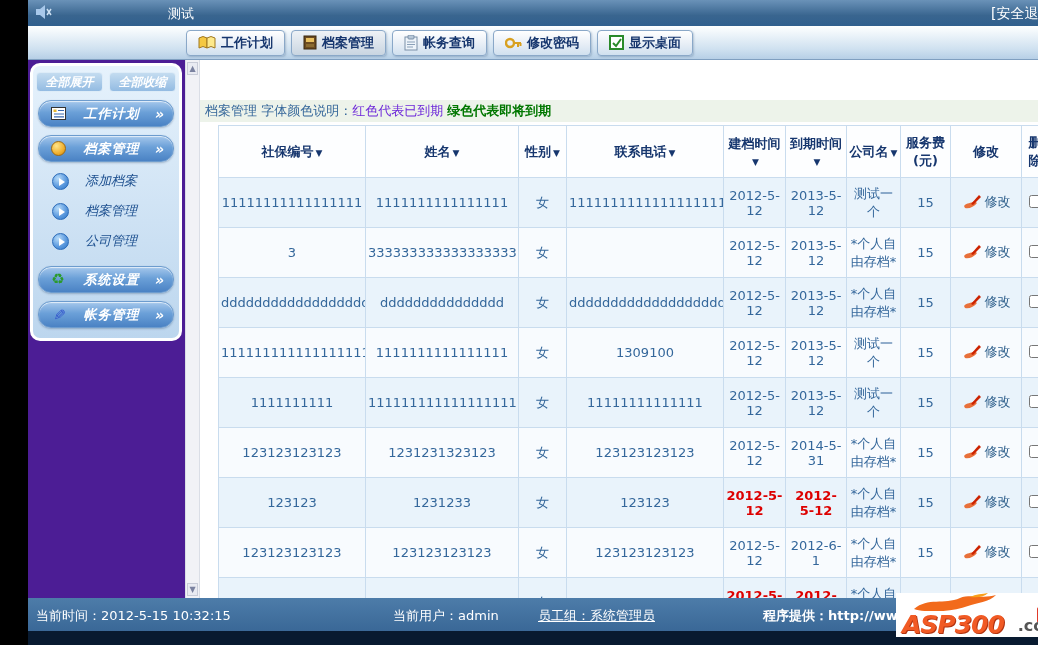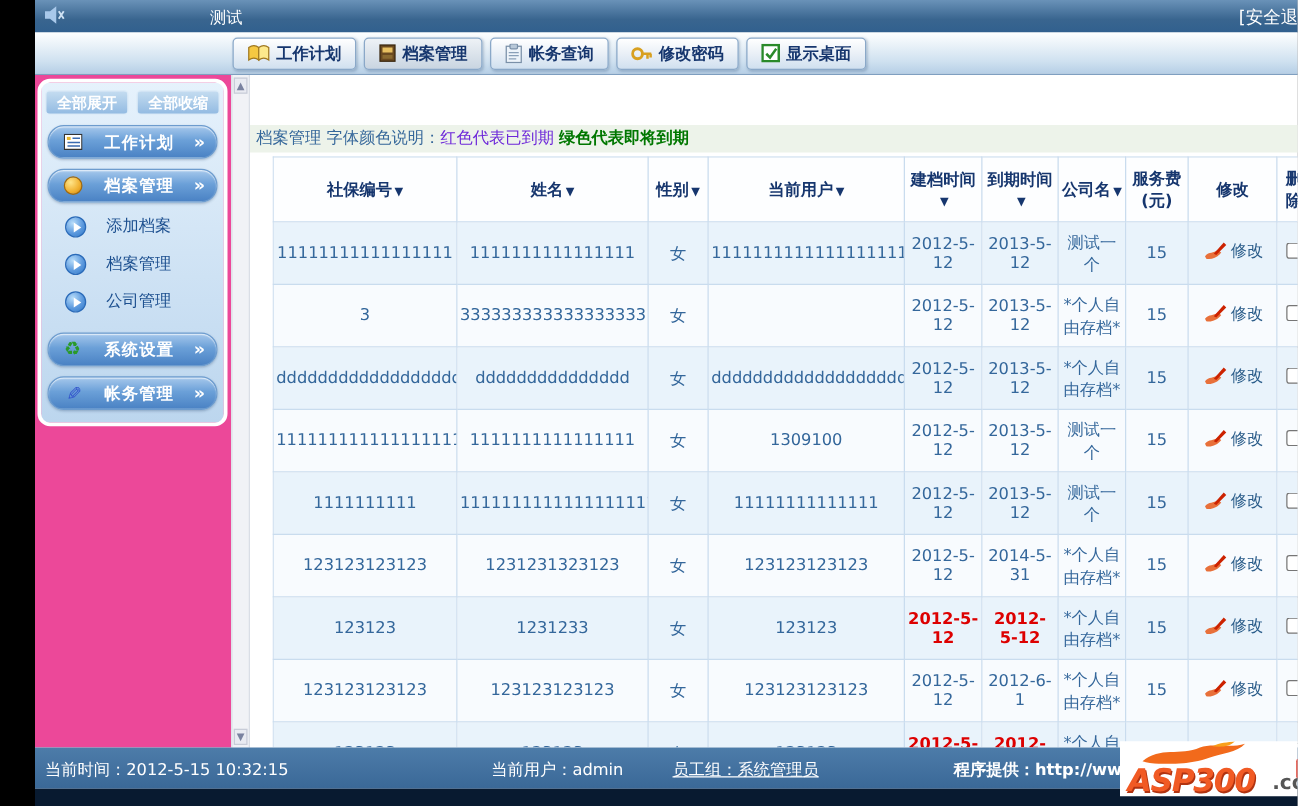--- a/index.html
+++ b/index.html
@@ -18,21 +18,21 @@
     background:linear-gradient(#feffff,#cfe1f0 70%,#b6cfe6); border-bottom:1px solid #7f9fc0;
     display:flex; align-items:center; padding-left:158px; gap:6px; }
   .tab { height:26px; border:1px solid #8aa8c8; border-radius:4px;
     background:linear-gradient(#ffffff,#e7eef6 55%,#d0e0ef);
     display:inline-flex; align-items:center; gap:5px; padding:0 11px;
     font-size:13px; font-weight:bold; color:#16366e; cursor:pointer;
     box-shadow:1px 1px 2px rgba(40,70,110,.25); }
   .tab.active { background:linear-gradient(#eef2f6,#c9d5e1); }
 
   
-  .sidebar { position:absolute; left:0; top:60px; width:157px; height:538px; background:#ec4899; }
+  .sidebar { position:absolute; left:0; top:60px; width:157px; height:538px; background:#4c1d95;font-style:italic; }
   .side-panel { position:absolute; left:2px; top:3px; width:152px;
     border:3px solid #fff; border-radius:10px;
     background:linear-gradient(#e6f2fc,#bcd6ee); padding:6px 3px 10px; }
   .btn-row { display:flex; gap:6px; justify-content:center; }
   .small-btn { width:67px; height:20px; background:linear-gradient(#c4dcf0,#93bbe2);
     border:1px solid #ddecf8; border-radius:4px; color:#fff; font-weight:bold;
     font-size:12px; text-align:center; line-height:18px; cursor:pointer; }
   .menu-pill { height:27px; margin:8px 2px 0; border-radius:13px;
     background:linear-gradient(#a6c8ec,#6ba0d8 45%,#4a82c4);
     border:1px solid #6d9cce; color:#fff; font-weight:bold; font-size:13px;
@@ -263,21 +263,21 @@
           <col style="width:54px">
             <col style="width:50px">
             <col style="width:71px">
             <col style="width:27px">
         </colgroup>
         <thead>
           <tr>
             <th class="sortable"><span>社保编号</span><span class="tri">▼</span></th>
             <th class="sortable"><span>姓名</span><span class="tri">▼</span></th>
             <th class="sortable"><span>性别</span><span class="tri">▼</span></th>
-            <th class="sortable"><span>当前用户</span><span class="tri">▼</span></th>
+            <th class="sortable"><span>联系电话</span><span class="tri">▼</span></th>
             <th class="sortable"><span>建档时间</span><span class="tri">▼</span></th>
             <th class="sortable"><span>到期时间</span><span class="tri">▼</span></th>
             <th class="sortable"><span>公司名</span><span class="tri">▼</span></th>
             <th><span>服务费(元)</span></th>
             <th><span>修改</span></th>
             <th><span>删除</span></th>
           </tr>
         </thead>
         <tbody>
             <tr class="odd">

